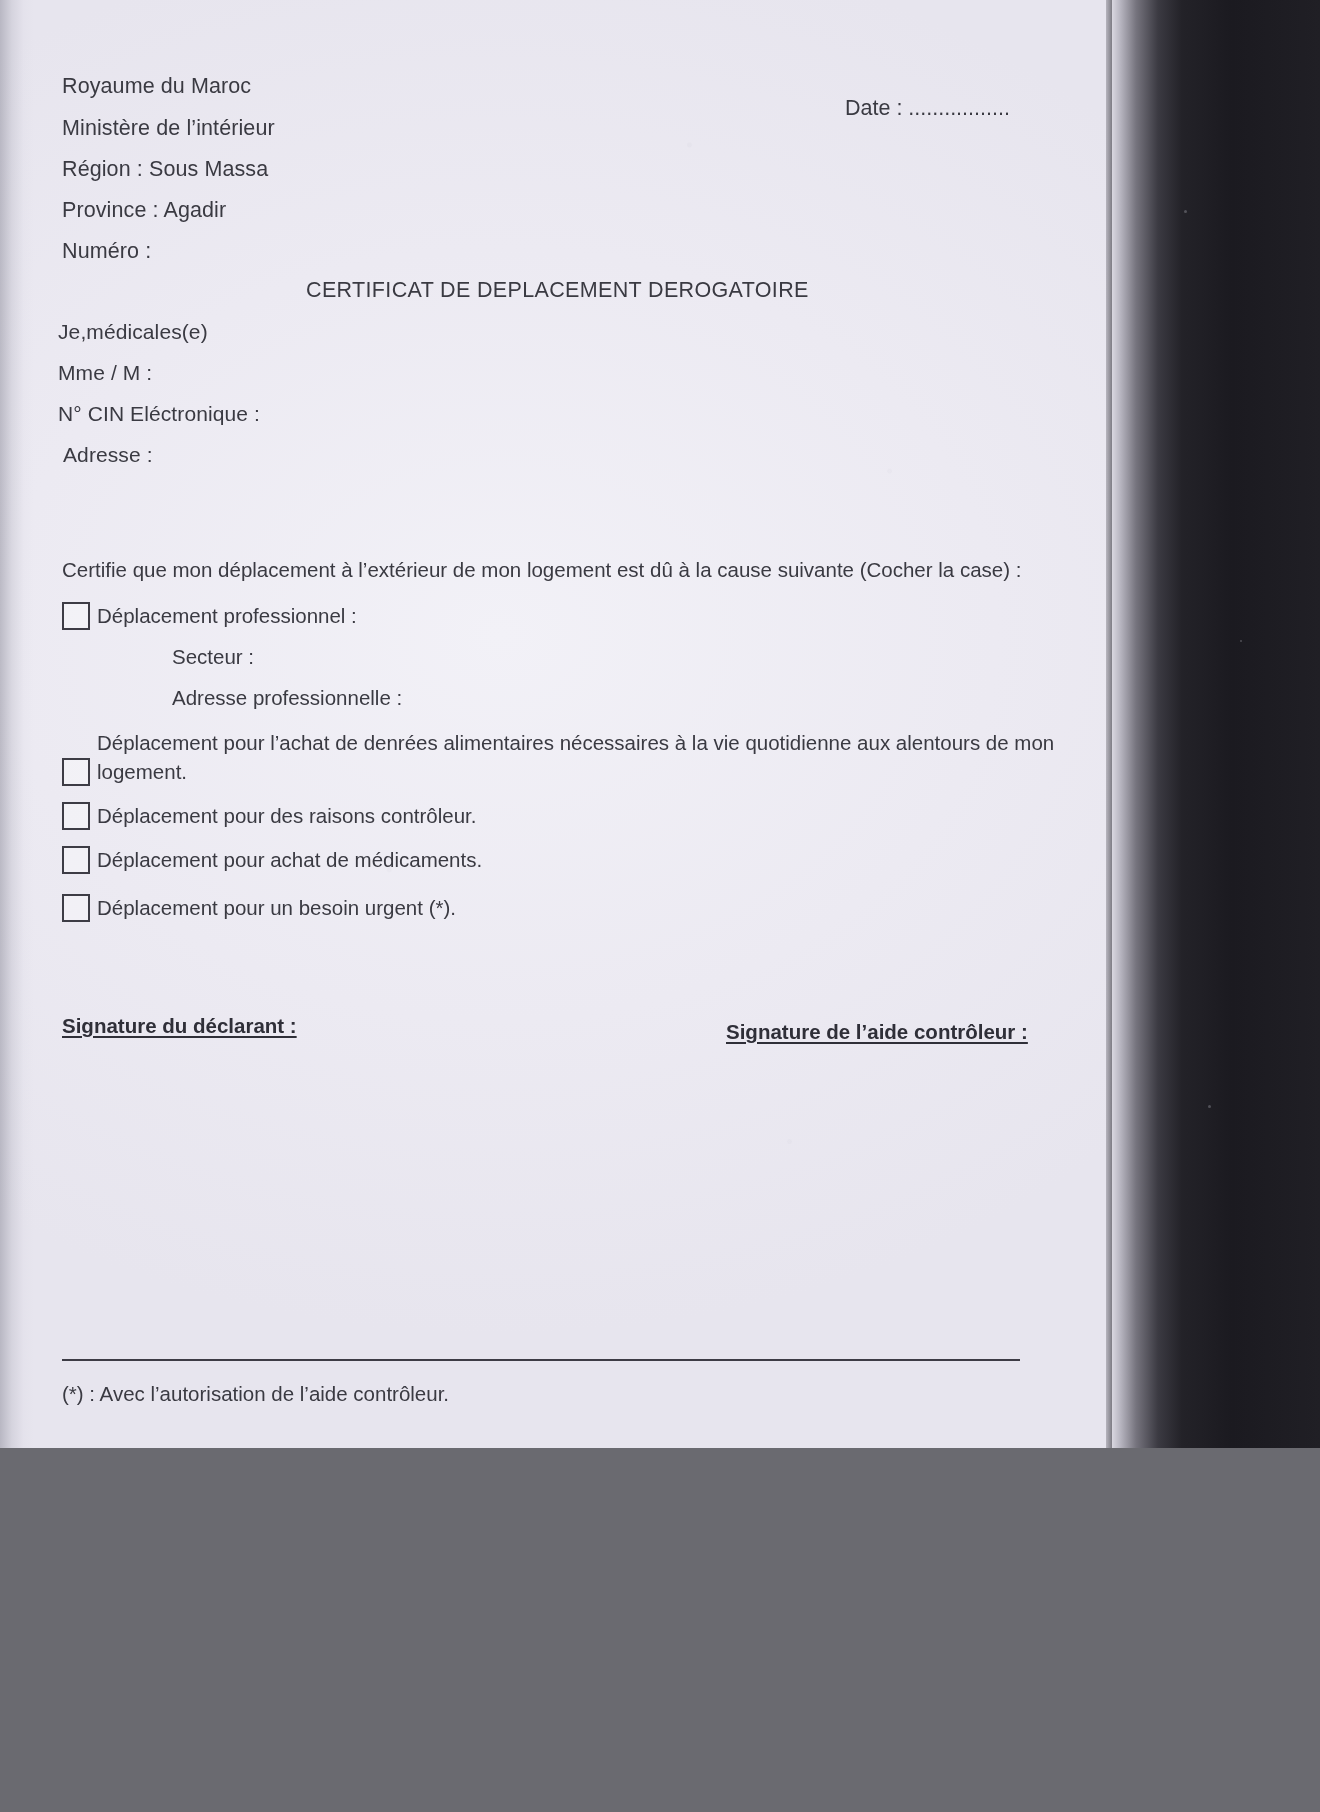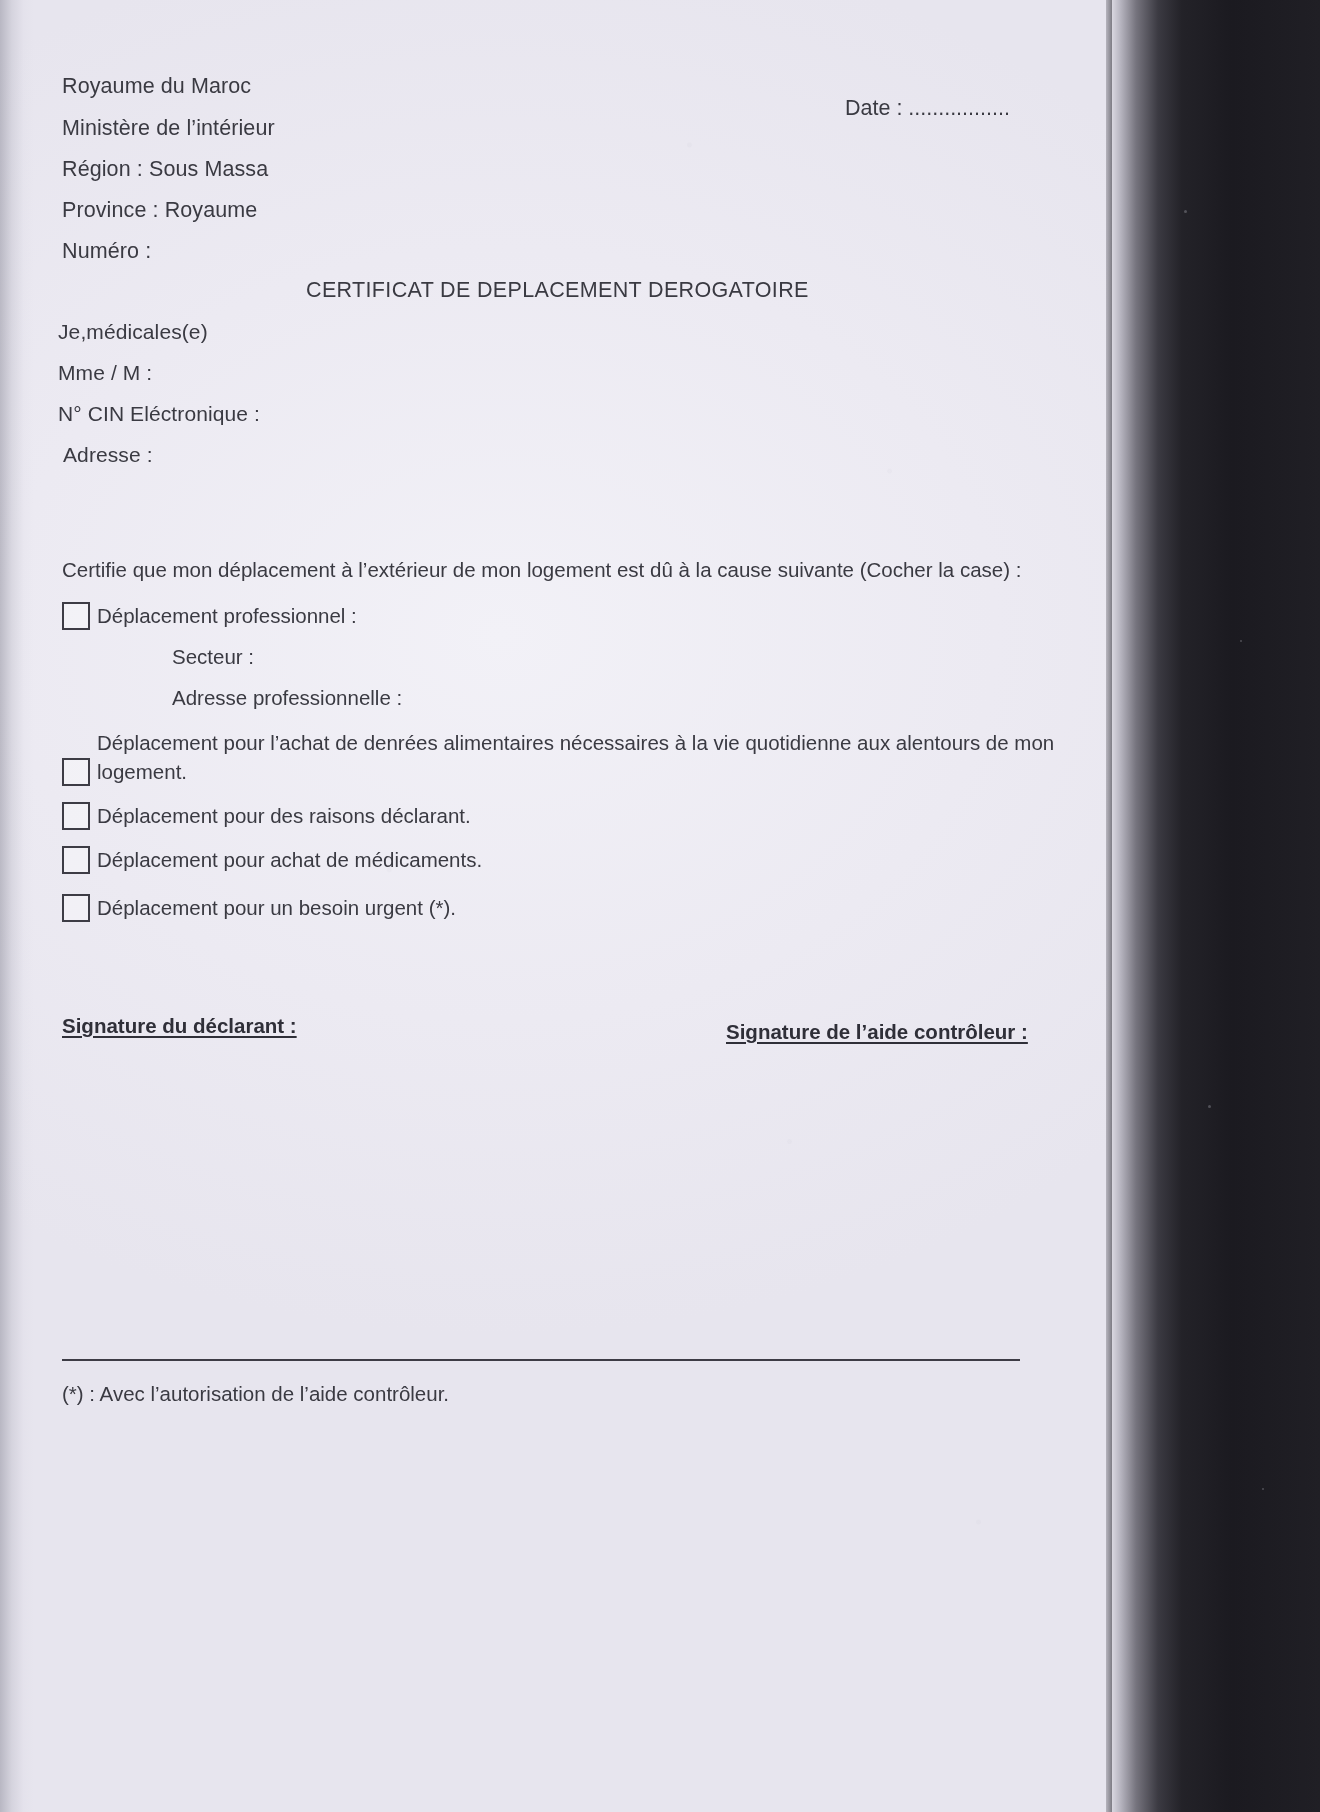--- a/index.html
+++ b/index.html
@@ -5,21 +5,21 @@
 <style>
   html, body {
     margin: 0;
     padding: 0;
     background: #6a6a70;
   }
 
   .scan {
     position: relative;
     width: 1320px;
-    height: 1812px;
+    height: 1448px;
     overflow: hidden;
     background: #fde047;
     font-family: "Liberation Sans", sans-serif;
     color: #3a3a42;
   }
 
   
   .paper {
     position: absolute;
     left: 0;
@@ -202,21 +202,21 @@
   <div class="paper"></div>
 
   <div class="sheet">
 
     <div class="line hdr" style="top:72px">Royaume du Maroc</div>
 
     <div class="line hdr" style="top:114px">Ministère de l’intérieur</div>
 
     <div class="line hdr" style="top:155px">Région : Sous Massa</div>
 
-    <div class="line hdr" style="top:196px">Province : Royaume</div>
+    <div class="line hdr" style="top:196px">Province : Agadir</div>
 
     <div class="line hdr" style="top:237px">Numéro :</div>
 
     <div class="date-line">Date : .................</div>
 
     <div class="doc-title">CERTIFICAT DE DEPLACEMENT DEROGATOIRE</div>
 
     <div class="line" style="left:58px; top:318px">Je,médicales(e)</div>
 
     <div class="line" style="left:58px; top:359px">Mme / M :</div>
@@ -236,21 +236,21 @@
 
     <div class="sub-line" style="top:686px">Adresse professionnelle :</div>
 
     <div class="cb-row" style="top:728px">
       <span class="checkbox"></span>
       <span class="cb-label wrap">Déplacement pour l’achat de denrées alimentaires nécessaires à la vie quotidienne aux alentours de mon logement.</span>
     </div>
 
     <div class="cb-row" style="top:800px">
       <span class="checkbox"></span>
-      <span class="cb-label nowrap">Déplacement pour des raisons déclarant.</span>
+      <span class="cb-label nowrap">Déplacement pour des raisons contrôleur.</span>
     </div>
 
     <div class="cb-row" style="top:844px">
       <span class="checkbox"></span>
       <span class="cb-label nowrap">Déplacement pour achat de médicaments.</span>
     </div>
 
     <div class="cb-row" style="top:892px">
       <span class="checkbox"></span>
       <span class="cb-label nowrap">Déplacement pour un besoin urgent (*).</span>

